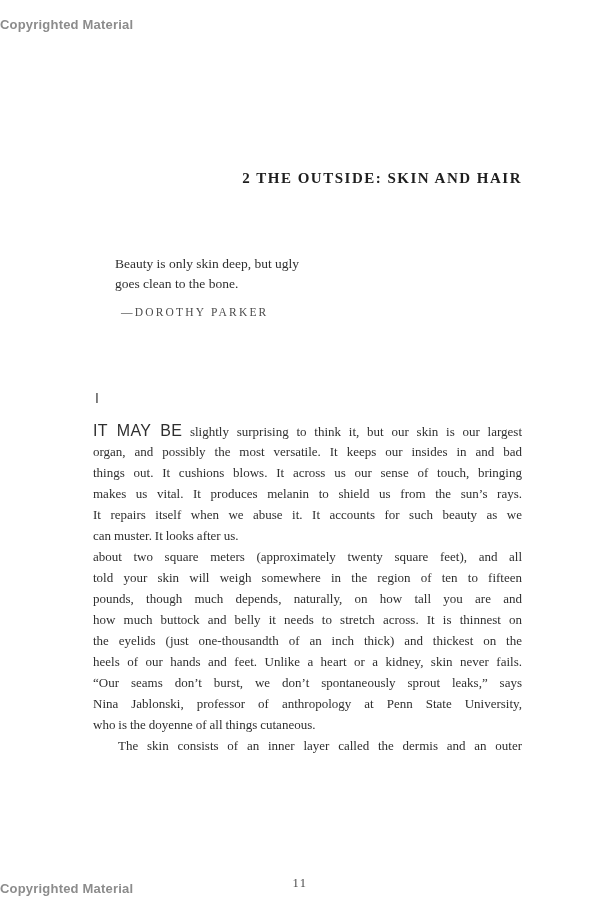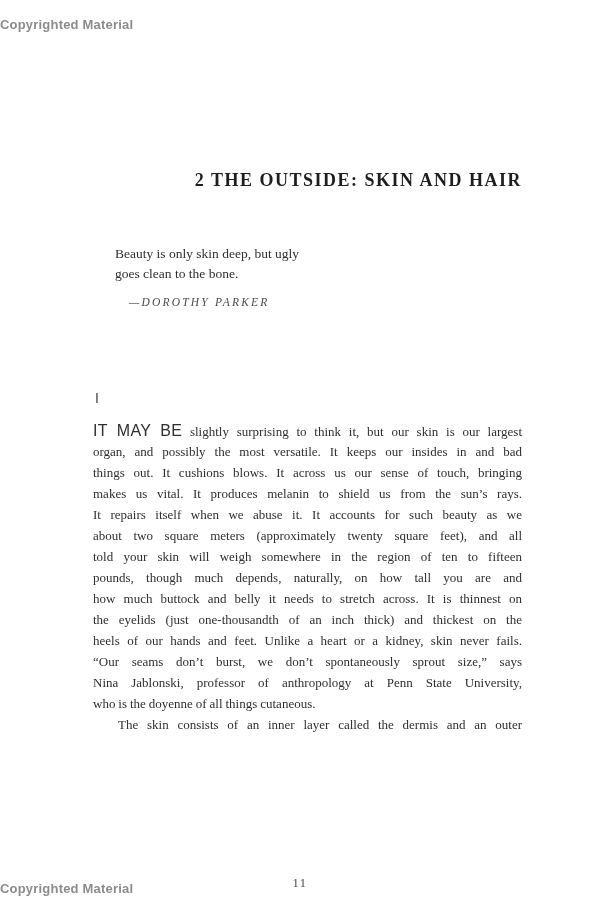--- a/index.html
+++ b/index.html
@@ -13,27 +13,27 @@
   }
   .notice{
     position:absolute; left:0; width:100%; 
     font-family:"Liberation Sans", sans-serif; font-weight:700;
     font-size:13px; letter-spacing:0.2px; color:var(--notice);
   }
   .notice.top{top:17px;}
   .notice.bottom{top:881px;}
   .chapter-heading{
     position:absolute; top:170px; right:78px; margin:0;
-    font-size:18px; font-weight:700; letter-spacing:1.5px;
+    font-size:15px; font-weight:700; letter-spacing:1.5px;
     color:var(--heading); font-family:"Liberation Serif", serif;
   }
-  .epigraph{position:absolute; top:244px; left:115px; font-size:13.5px; line-height:20px; color:var(--text);}
+  .epigraph{position:absolute; top:254px; left:115px; font-size:13.5px; line-height:20px; color:var(--text);}
   .epigraph-attribution{
-    margin-top:8px; margin-left:14px; font-size:11.5px;
-    letter-spacing:2.2px; color:var(--attribution);font-style:italic;
+    margin-top:8px; margin-left:6px; font-size:11.5px;
+    letter-spacing:2.2px; color:var(--attribution);
   }
   .section-marker{
     position:absolute; top:390px; left:95px;
     font-family:"Liberation Sans", sans-serif; font-size:14px; color:#3f3f3f;
   }
   .body-text{
     position:absolute; top:420px; left:93px; width:429px;
     font-size:13px; line-height:21px; color:var(--text); word-spacing:-0.3px;
   }
   .line{height:21px; overflow:hidden; text-align:justify; text-align-last:justify;}
@@ -63,29 +63,30 @@
 
   <div class="section-marker">I</div>
 
   <div class="body-text">
       <div class="paragraph">
         <div class="line"><span class="lead">IT MAY BE</span> slightly surprising to think it, but our skin is our largest</div>
         <div class="line">organ, and possibly the most versatile. It keeps our insides in and bad</div>
         <div class="line">things out. It cushions blows. It across us our sense of touch, bringing</div>
         <div class="line">makes us vital. It produces melanin to shield us from the sun’s rays.</div>
         <div class="line">It repairs itself when we abuse it. It accounts for such beauty as we</div>
+        <div class="line last">can muster. It looks after us.</div>
       </div>
       <div class="paragraph">
         <div class="line">about two square meters (approximately twenty square feet), and all</div>
         <div class="line">told your skin will weigh somewhere in the region of ten to fifteen</div>
         <div class="line">pounds, though much depends, naturally, on how tall you are and</div>
         <div class="line">how much buttock and belly it needs to stretch across. It is thinnest on</div>
         <div class="line">the eyelids (just one-thousandth of an inch thick) and thickest on the</div>
         <div class="line">heels of our hands and feet. Unlike a heart or a kidney, skin never fails.</div>
-        <div class="line">“Our seams don’t burst, we don’t spontaneously sprout size,” says</div>
+        <div class="line">“Our seams don’t burst, we don’t spontaneously sprout leaks,” says</div>
         <div class="line">Nina Jablonski, professor of anthropology at Penn State University,</div>
         <div class="line last">who is the doyenne of all things cutaneous.</div>
       </div>
       <div class="paragraph">
         <div class="line indent">The skin consists of an inner layer called the dermis and an outer</div>
       </div>
     </div>
 
   <div class="page-number">11</div>
 

